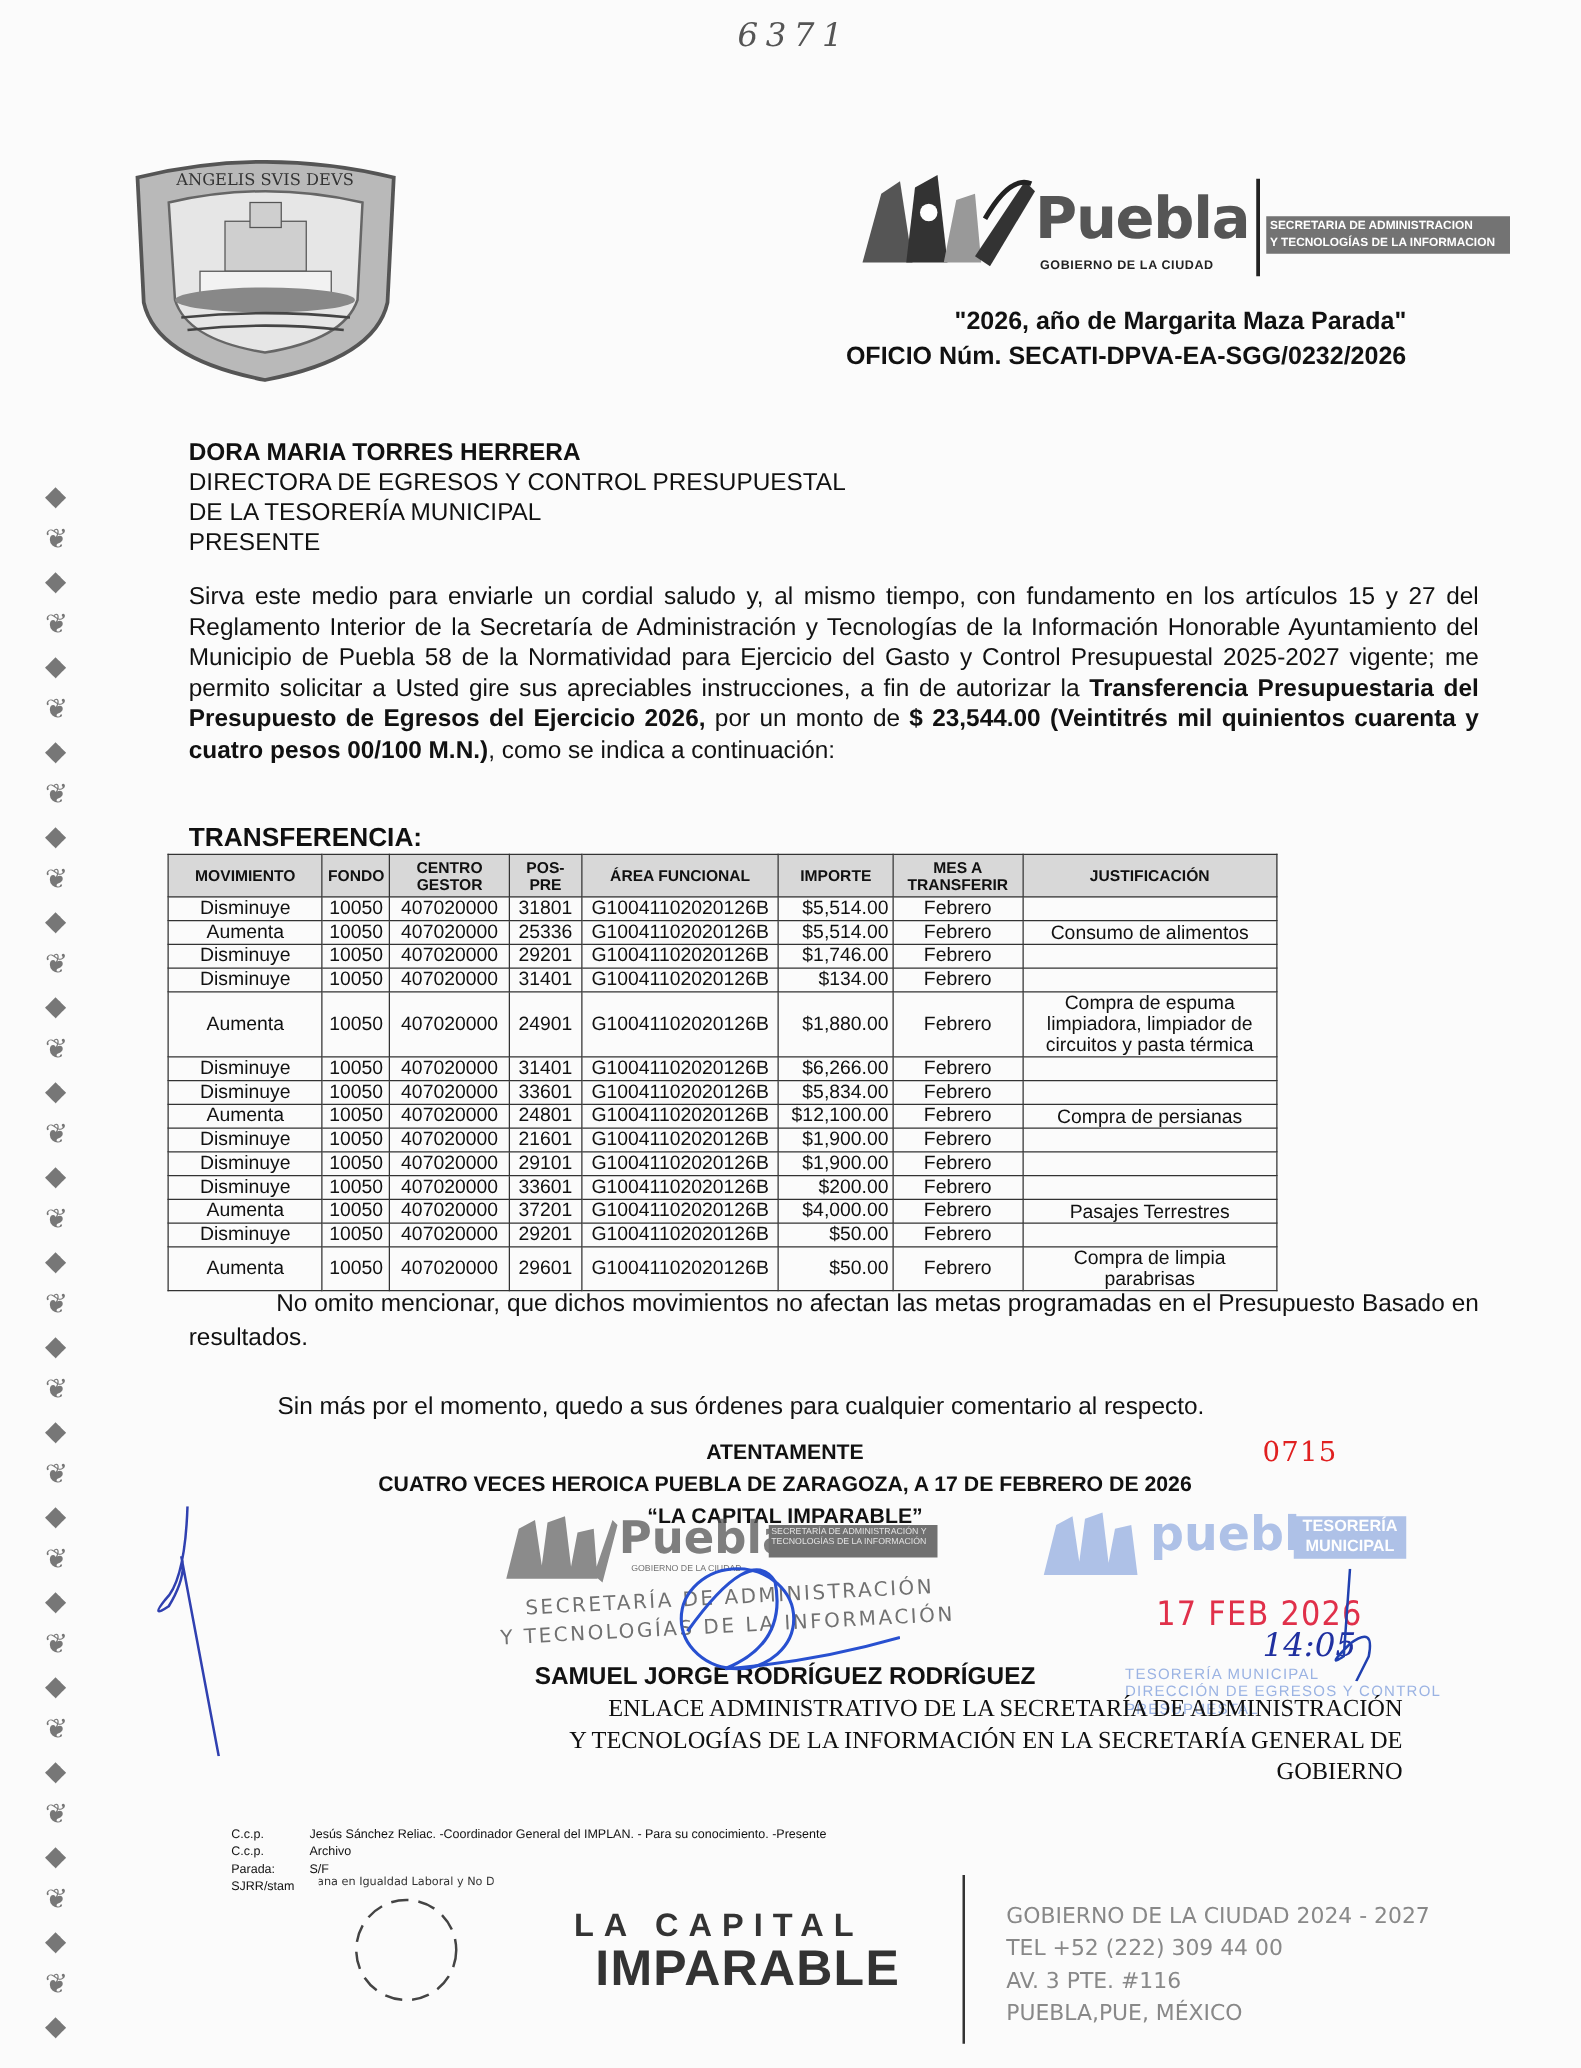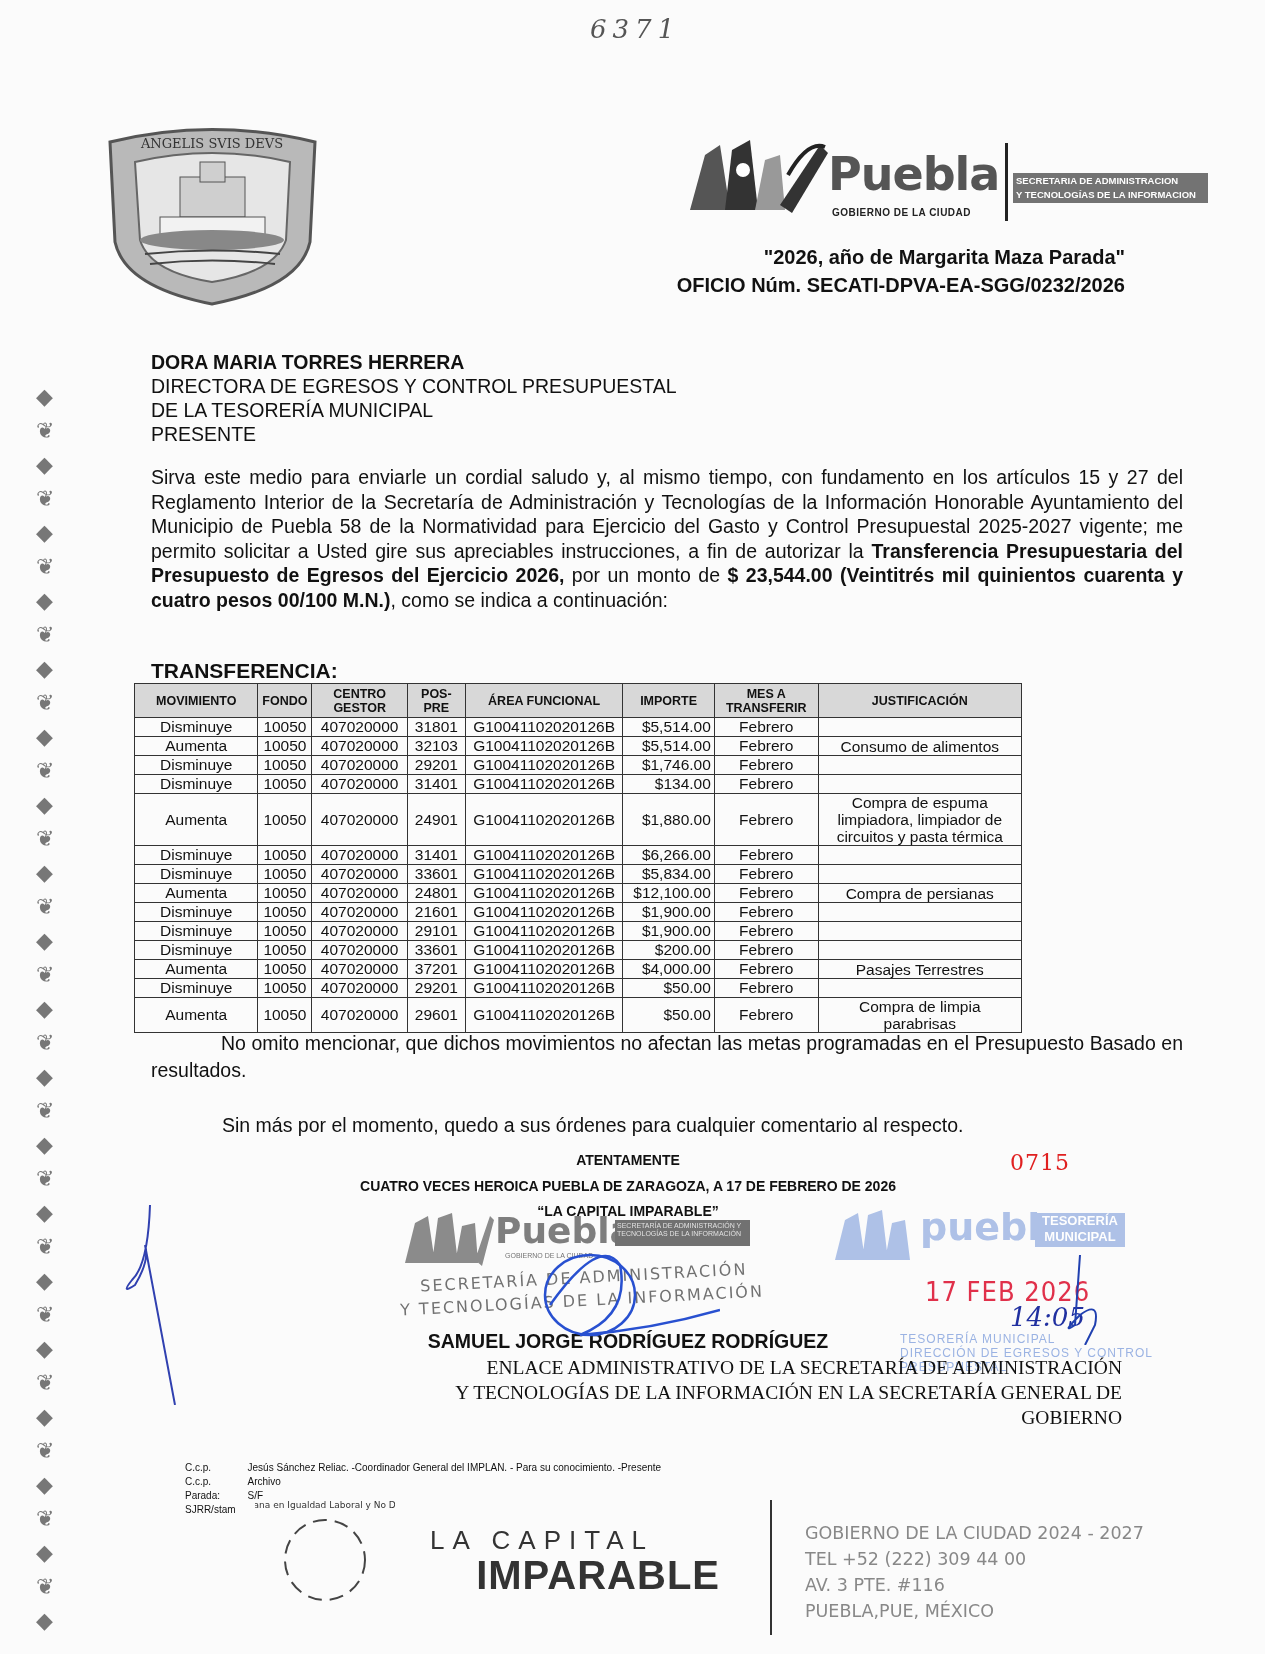--- a/index.html
+++ b/index.html
@@ -40,21 +40,21 @@
   table.tt { position:absolute; left: 134px; top: 683px; width: 888px; border-collapse: collapse; font-size: 15.5px; }
   table.tt th { background: #d8d8d8; font-size: 12.5px; font-weight: bold; border: 1px solid #333; padding: 0 2px; line-height: 14px; height: 33px; }
   table.tt td { border: 1px solid #333; padding: 0 3px; line-height: 18px; height: 18px; text-align: center; white-space: nowrap; }
   table.tt td.r { text-align: right; }
   table.tt td.just { white-space: normal; line-height: 17px; }
   table.tt tr.tall td { height: 38px; }
 
   .p2 { left: 151px; top: 1030px; width: 1032px; font-size: 19.5px; line-height: 27px; text-align: justify; text-indent: 70px; }
   .p3 { left: 222px; top: 1114px; font-size: 19.5px; }
 
-  .closing { left: 134px; width: 988px; text-align: center; font-weight: bold; font-size: 14px; }
+  .closing { left: 134px; width: 988px; text-align: center; font-weight: bold; font-size: 17px; }
   .c1 { top: 1152px; } .c2 { top: 1178px; } .c3 { top: 1203px; }
   .folio-red { left: 1010px; top: 1150px; font-family: "DejaVu Serif", serif; color: #e02020; font-size: 22px; letter-spacing: 1px; }
 
   .stamp-sec { left: 400px; top: 1208px; width: 380px; height: 130px; opacity: 0.75; }
   .stamp-sec .pw { position:absolute; left:95px; top:2px; font-family:"DejaVu Sans", sans-serif; font-weight:bold; font-size:36px; color:#555; }
   .stamp-sec .box { position:absolute; left:215px; top:12px; width:135px; height:26px; background:#444; color:#ddd; font-size:7px; line-height:8px; padding:2px; box-sizing:border-box; }
   .stamp-sec .g { position:absolute; left:105px; top:44px; font-size:7px; color:#444; }
   .stamp-sec .l1 { position:absolute; left:20px; top:60px; font-family:"DejaVu Sans", sans-serif; font-size:16px; color:#444; letter-spacing:2px; transform: rotate(-3deg); }
   .stamp-sec .l2 { position:absolute; left:0; top:83px; font-family:"DejaVu Sans", sans-serif; font-size:16px; color:#444; letter-spacing:2px; transform: rotate(-3deg); }
 
@@ -66,21 +66,21 @@
   .stamp-teso .bx { position:absolute; left:205px; top:8px; width:90px; height:34px; background:#9bb3e3; color:#fff; font-size:13px; font-weight:bold; text-align:center; line-height:16px; }
   .date-red { left: 925px; top: 1276px; color: #e0304a; font-family: "DejaVu Sans Condensed", "DejaVu Sans", sans-serif; font-size: 27px; letter-spacing: 1px; }
   .hand-time { left: 1010px; top: 1302px; color: #2030a0; font-family: "DejaVu Serif", serif; font-style: italic; font-size: 26px; }
   .teso-faint { left: 900px; top: 1332px; color: #9bb3e3; font-size: 12px; line-height: 14px; letter-spacing: 1px; }
 
   .ccp { left: 183px; top: 1460px; font-size: 10px; line-height: 12px; }
   .ccp td { padding: 0 10px 0 0; vertical-align: top; }
 
   .igualdad { left: 255px; top: 1490px; width: 140px; height: 140px; }
   .capital { left: 430px; top: 1525px; width: 290px; }
-  .capital .a { font-size: 26px; font-weight: normal; letter-spacing: 8px; color: #333; }
+  .capital .a { font-size: 26px; font-weight: bold; letter-spacing: 8px; color: #333; text-align:center; }
   .capital .b { font-size: 40px; font-weight: bold; letter-spacing: 1px; color: #333; text-align:right; line-height: 38px; }
   .footer-bar { left: 770px; top: 1500px; width: 2px; height: 135px; background: #333; }
   .footer-info { left: 805px; top: 1520px; font-family: "DejaVu Sans", sans-serif; font-size: 17.5px; line-height: 26px; color: #888; }
 
   .sign-left { left: 120px; top: 1205px; width: 90px; height: 200px; }
   .sign-scribble { left: 520px; top: 1235px; width: 200px; height: 120px; }
   .sign-right { left: 1040px; top: 1255px; width: 80px; height: 90px; }
 </style>
 </head>
 <body>
@@ -203,21 +203,21 @@
         <td>31801</td>
         <td>G10041102020126B</td>
         <td class="r">$5,514.00</td>
         <td>Febrero</td>
         <td class="just"></td>
       </tr>
       <tr>
         <td>Aumenta</td>
         <td>10050</td>
         <td>407020000</td>
-        <td>32103</td>
+        <td>25336</td>
         <td>G10041102020126B</td>
         <td class="r">$5,514.00</td>
         <td>Febrero</td>
         <td class="just">Consumo de alimentos</td>
       </tr>
       <tr>
         <td>Disminuye</td>
         <td>10050</td>
         <td>407020000</td>
         <td>29201</td>

